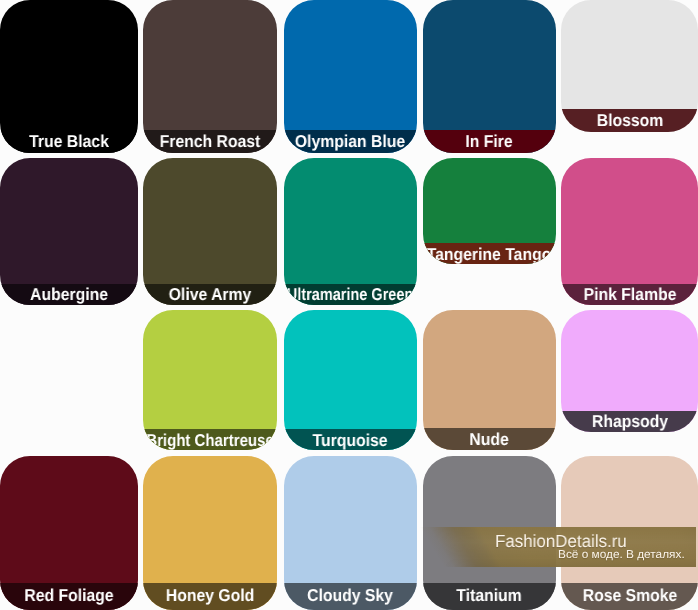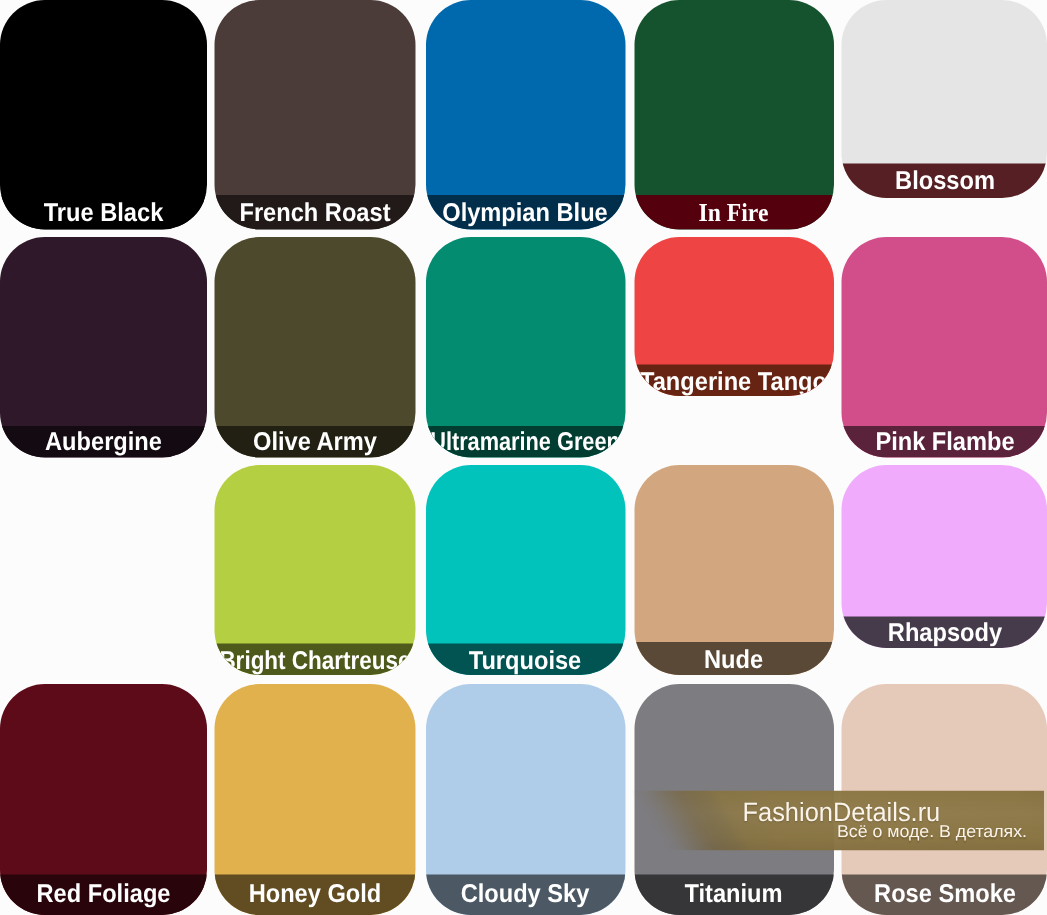--- a/index.html
+++ b/index.html
@@ -71,21 +71,21 @@
     <div class="swatch" style="left: 143.3px; top: 0px; width: 134.1px; height: 153px; background: rgb(76, 60, 57);">
       <div class="band" style="height: 23.3px; background: rgb(33, 26, 25);">
         <span style="top: 3px; transform: translateX(-50%) scaleX(0.9168);">French Roast</span>
       </div>
     </div>
     <div class="swatch" style="left: 283.5px; top: 0px; width: 133px; height: 153px; background: rgb(0, 105, 173);">
       <div class="band" style="height: 23.3px; background: rgb(0, 46, 75); padding-left: 36px;">
         <span style="top: 3px; transform: translateX(-50%) scaleX(0.9168);">Olympian Blue</span>
       </div>
     </div>
-    <div class="swatch" style="left: 422.5px; top: 0px; width: 133.1px; height: 153px; background: #14532d; font-family: Liberation Serif, serif;">
+    <div class="swatch" style="left: 422.5px; top: 0px; width: 133.1px; height: 153px; background: #0c4a6e;">
       <div class="band" style="height: 23.3px; background: rgb(84, 0, 13);">
         <span style="top: 3px; transform: translateX(-50%) scaleX(0.9168);">In Fire</span>
       </div>
     </div>
     <div class="swatch" style="left: 561.1px; top: 0px; width: 136.9px; height: 132px; background: #e5e5e5;">
       <div class="band" style="height: 23.3px; background: rgb(86, 31, 35);">
         <span style="top: 3px; transform: translateX(-50%) scaleX(0.9168);">Blossom</span>
       </div>
     </div>
     <div class="swatch" style="left: 0px; top: 158.4px; width: 137.6px; height: 146.3px; background: rgb(47, 24, 42);">
@@ -96,21 +96,21 @@
     <div class="swatch" style="left: 143.3px; top: 158.4px; width: 134.1px; height: 146.3px; background: rgb(77, 73, 44);">
       <div class="band" style="height: 21px; background: rgb(33, 32, 19);">
         <span style="top: 2.25px; transform: translateX(-50%) scaleX(0.9168);">Olive Army</span>
       </div>
     </div>
     <div class="swatch" style="left: 283.5px; top: 158.4px; width: 133px; height: 146.3px; background: rgb(3, 140, 112);">
       <div class="band" style="height: 21px; background: rgb(1, 61, 49);">
         <span style="top: 2.25px; transform: translateX(-50%) scaleX(0.8428);">Ultramarine Green</span>
       </div>
     </div>
-    <div class="swatch" style="left: 422.5px; top: 158.4px; width: 133.1px; height: 106px; background: #ef4444;">
+    <div class="swatch" style="left: 422.5px; top: 158.4px; width: 133.1px; height: 106px; background: #15803d;">
       <div class="band" style="height: 21px; background: rgb(104, 36, 18);">
         <span style="top: 2.25px; transform: translateX(-50%) scaleX(0.9168);">Tangerine Tango</span>
       </div>
     </div>
     <div class="swatch" style="left: 561.1px; top: 158.4px; width: 136.9px; height: 146.3px; background: rgb(209, 78, 138);">
       <div class="band" style="height: 21px; background: rgb(91, 34, 60);">
         <span style="top: 2.25px; transform: translateX(-50%) scaleX(0.9168);">Pink Flambe</span>
       </div>
     </div>
     <div class="swatch" style="left: 143.3px; top: 310.1px; width: 134.1px; height: 140.2px; background: rgb(180, 207, 65);">

